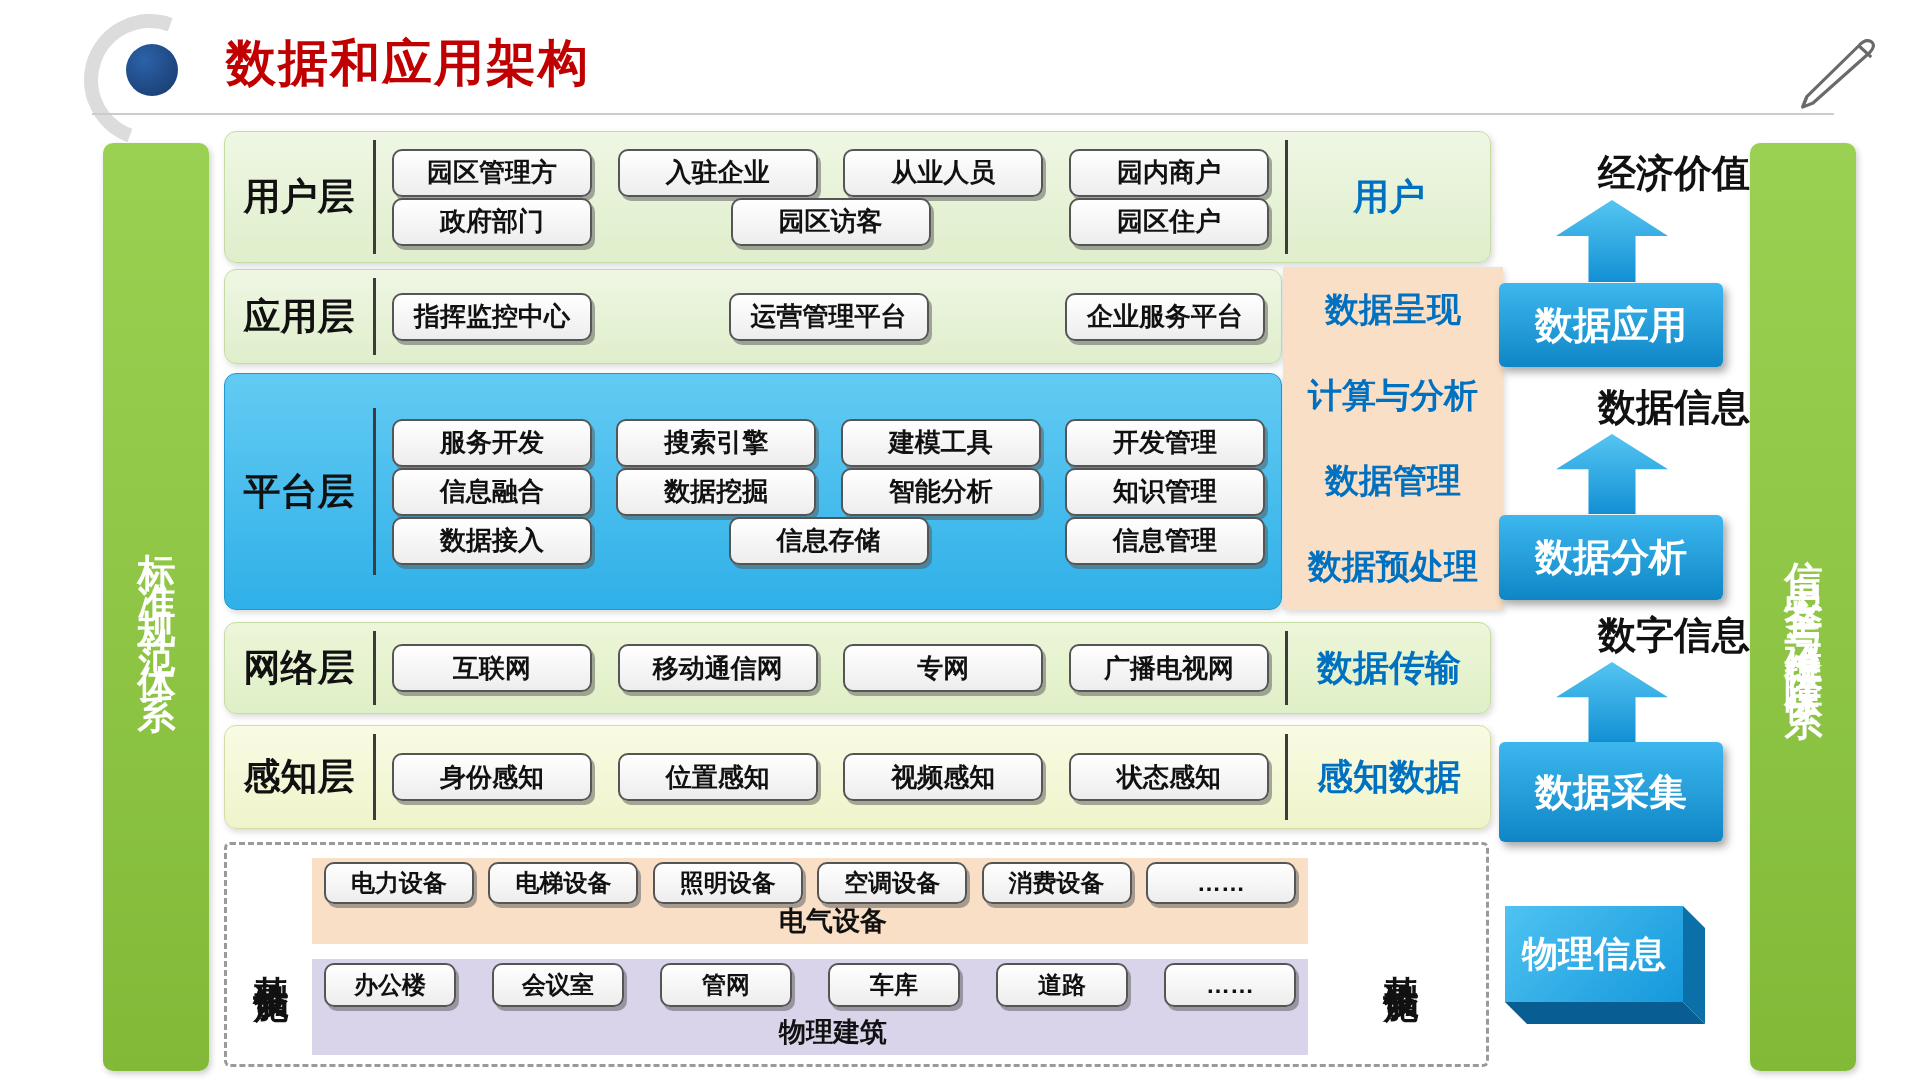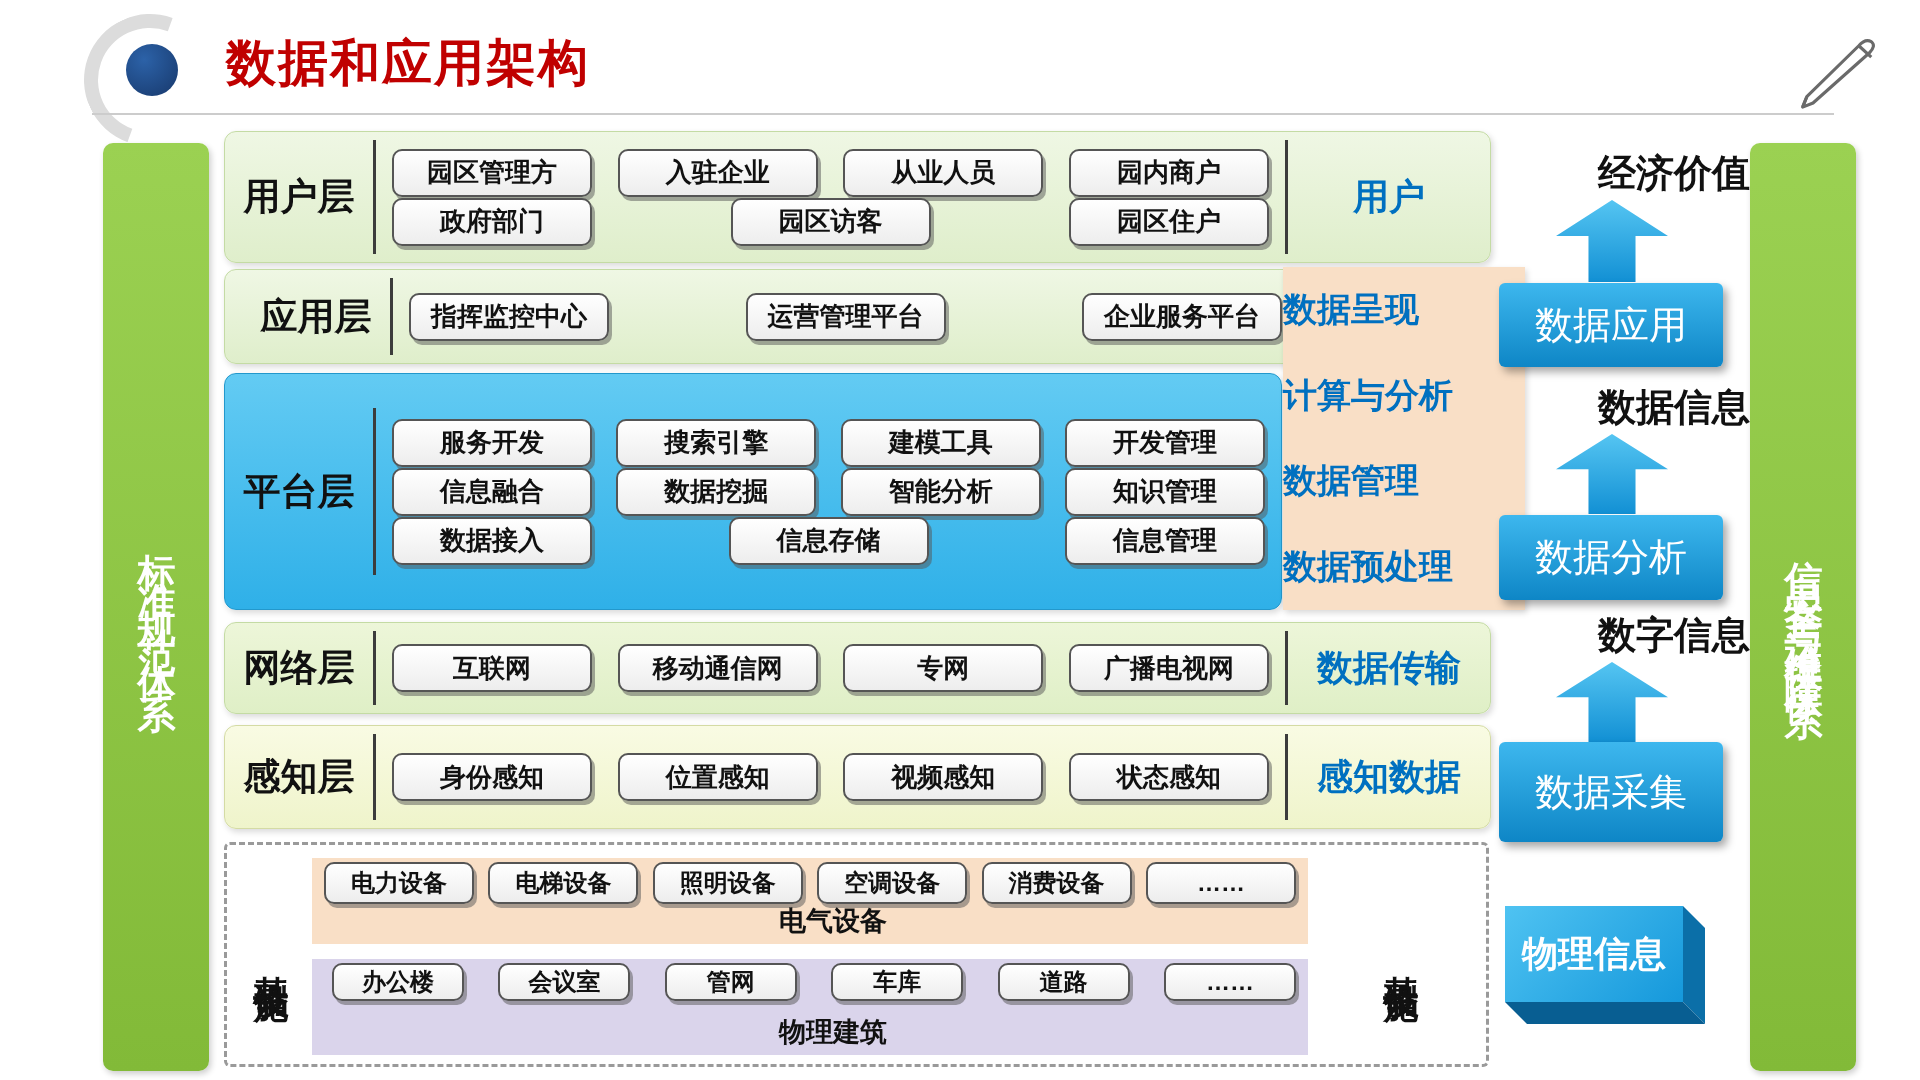--- a/index.html
+++ b/index.html
@@ -36,43 +36,43 @@
   .bg-platform .vline{margin:34px 0;}
   .btns{flex:1;display:flex;flex-direction:column;justify-content:center;gap:1px;padding:0 16px;}
   .btn-row{display:flex;justify-content:space-between;}
   .btn{width:200px;height:48px;background:linear-gradient(180deg,#ffffff,#ededed);
     border:2px solid #555;border-radius:10px;box-shadow:3px 4px 0 rgba(85,85,85,.5);
     display:flex;align-items:center;justify-content:center;font-size:26px;font-weight:600;color:#111;box-sizing:border-box;}
   .side-label{width:202px;display:flex;align-items:center;justify-content:center;
     color:#0070c0;font-weight:bold;font-size:36px;flex-shrink:0;}
 
   
-  .stack{position:absolute;left:1283px;top:267px;width:242px;height:343px;background:#f9dfc6;
-    box-shadow:2px 3px 6px rgba(0,0,0,.15);display:flex;flex-direction:column;justify-content:space-around;align-items:flex-start;}
+  .stack{position:absolute;left:1283px;top:267px;width:220px;height:343px;background:#f9dfc6;
+    box-shadow:2px 3px 6px rgba(0,0,0,.15);display:flex;flex-direction:column;justify-content:space-around;align-items:center;}
   .stack .stack-item{color:#0070c0;font-weight:bold;font-size:34px;}
 
   
   .infra{position:absolute;left:224px;top:842px;width:1265px;height:225px;box-sizing:border-box;
     border:3px dashed #9a9a9a;border-radius:6px;background:#ffffff;}
   .infra-vlabel{position:absolute;top:50%;transform:translateY(-50%);writing-mode:vertical-lr;
     text-orientation:upright;font-size:35px;font-weight:bold;color:#111;letter-spacing:4px;}
   .equip{position:absolute;left:85px;top:13px;width:996px;height:86px;background:#f9dfc6;}
   .build{position:absolute;left:85px;top:114px;width:996px;height:96px;background:#dad4eb;}
   .mini-row{position:absolute;top:4px;left:12px;right:12px;display:flex;justify-content:space-between;}
   .btn-sm{width:150px;height:42px;font-size:24px;}
-  .btn-xs{width:132px;height:38px;font-size:24px;margin-left:8px;}
+  .btn-xs{width:132px;height:44px;font-size:24px;}
   .band-label{position:absolute;bottom:5px;left:0;width:100%;text-align:center;font-size:27px;font-weight:bold;color:#111;padding-left:23px;}
 
   
   .vc-label{position:absolute;left:1557px;width:234px;text-align:center;font-size:38px;font-weight:bold;color:#111;}
   .vc-arrow{position:absolute;left:1556px;width:112px;background:linear-gradient(180deg,#55c5f2,#1290d4);
     clip-path:polygon(50% 0,100% 44%,71% 44%,71% 100%,29% 100%,29% 44%,0 44%);}
   .vc-box{position:absolute;left:1499px;width:224px;border-radius:6px;
     background:linear-gradient(180deg,#3db7ee,#0e86c6);box-shadow:4px 5px 8px rgba(0,0,0,.35);
-    color:#fff;font-size:38px;font-weight:normal;display:flex;align-items:center;justify-content:center;}
+    color:#fff;font-size:38px;font-weight:bold;display:flex;align-items:center;justify-content:center;}
 
   
   .box3d{position:absolute;left:1505px;top:906px;width:200px;height:120px;}
   .box3d .front{position:absolute;left:0;top:0;width:178px;height:96px;
     background:linear-gradient(135deg,#4fc3f2,#1598db);display:flex;align-items:center;justify-content:center;
     color:#fff;font-size:36px;font-weight:bold;}
   .box3d .face-right{position:absolute;left:178px;top:0;width:22px;height:96px;background:#0b6fa8;
     transform:skewY(45deg);transform-origin:top left;}
   .box3d .face-bottom{position:absolute;left:0;top:96px;width:178px;height:22px;background:#085e92;
     transform:skewX(45deg);transform-origin:top left;}
@@ -114,21 +114,21 @@
       <div class="btn-row">
         <div class="btn">政府部门</div>
         <div class="btn">园区访客</div>
         <div class="btn">园区住户</div>
       </div>
     </div>
     <div class="vline"></div>
     <div class="side-label">用户</div>
   </div>
 
-  <div class="layer bg-app" style="top:269px;height:93px;width:1056px;padding-left:17px;">
+  <div class="layer bg-app" style="top:269px;height:93px;width:1056px;">
     <div class="layer-label">应用层</div>
     <div class="vline"></div>
     <div class="btns">
       <div class="btn-row">
         <div class="btn">指挥监控中心</div>
         <div class="btn">运营管理平台</div>
         <div class="btn">企业服务平台</div>
       </div>
     </div>
   </div>

